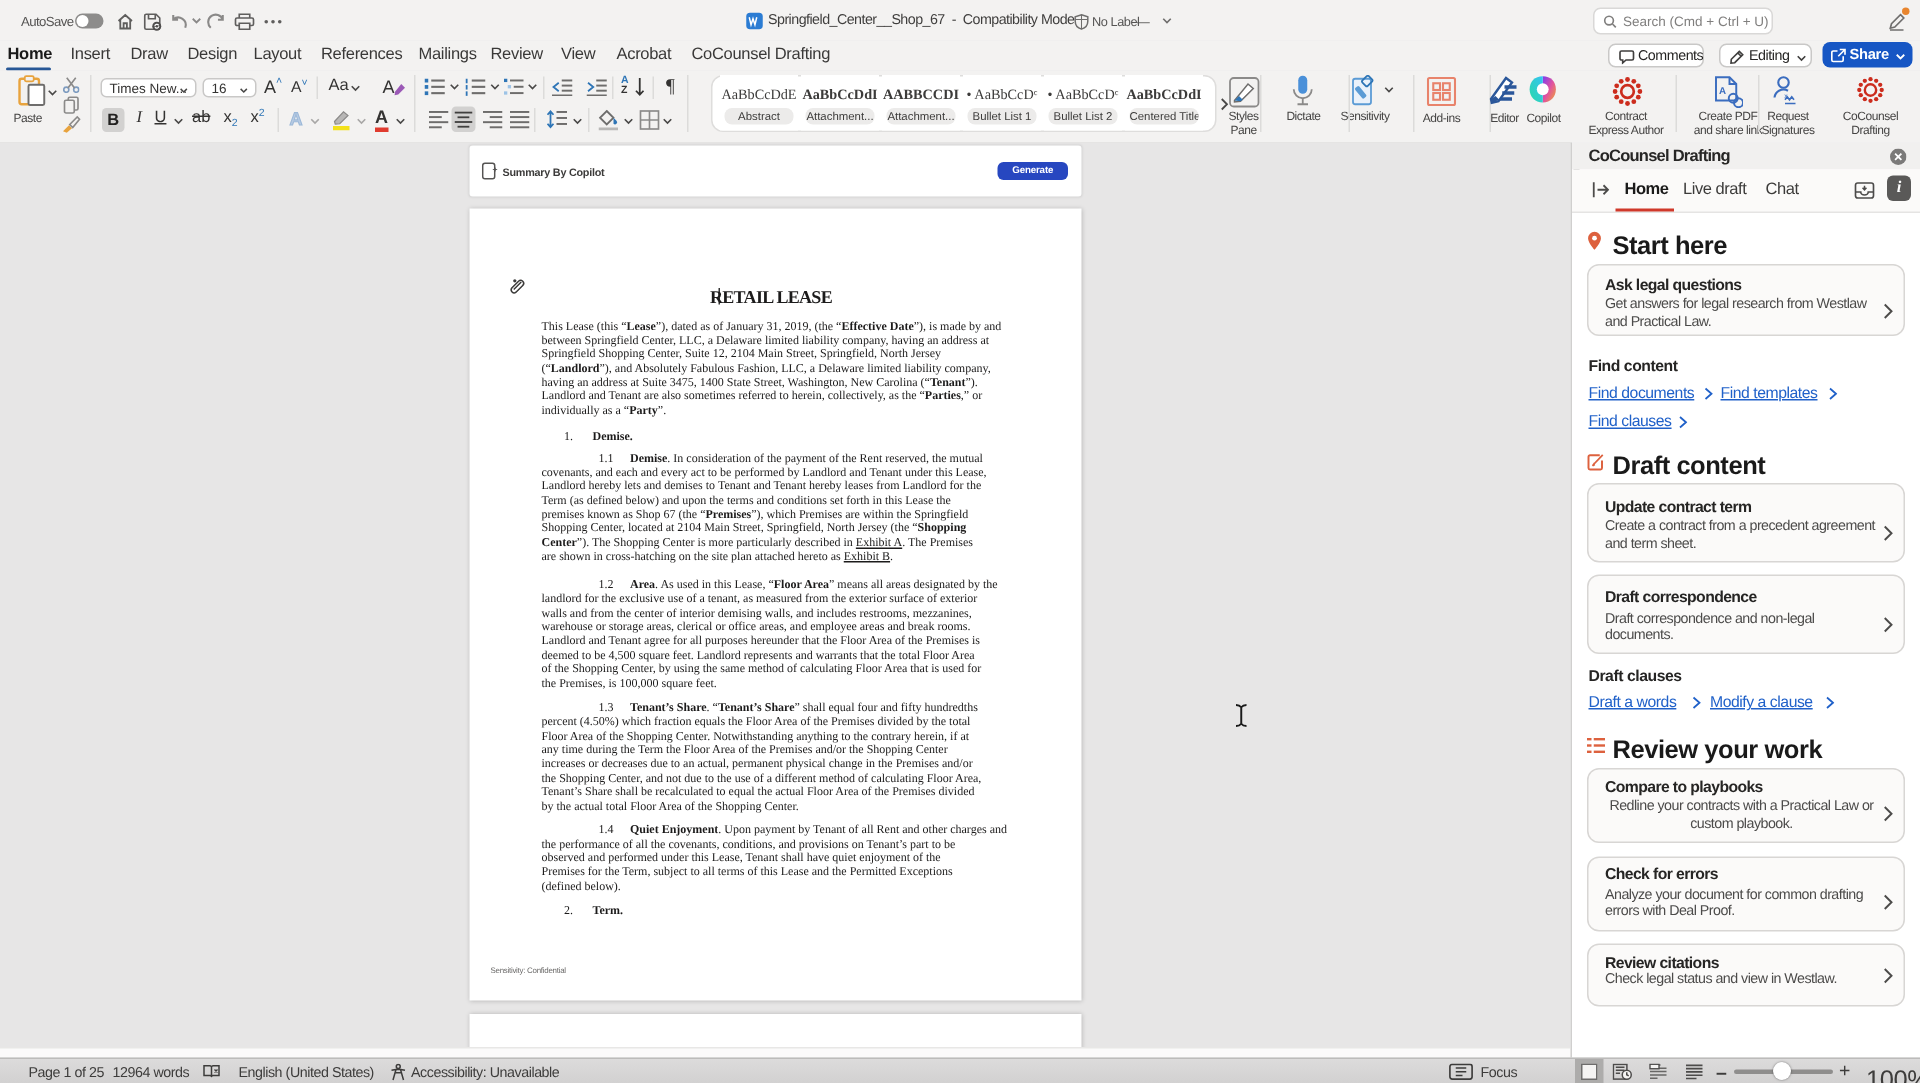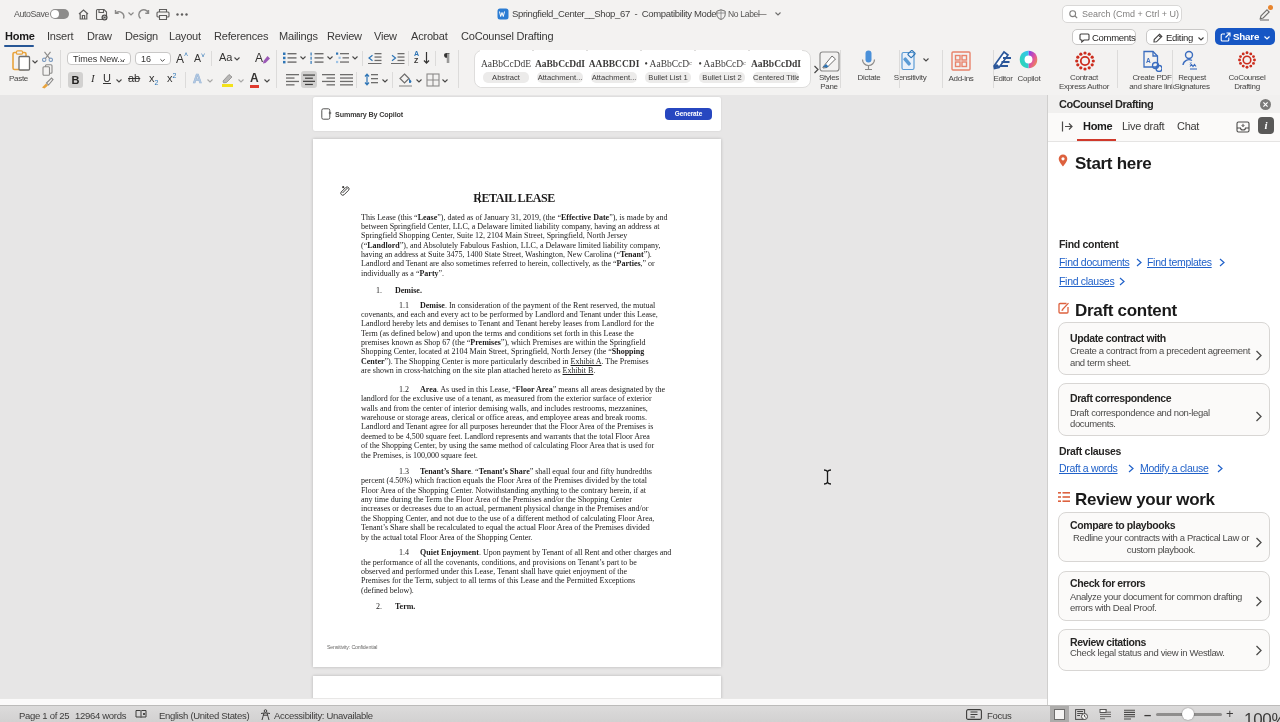--- a/index.html
+++ b/index.html
@@ -550,41 +550,48 @@
       </svg>
     <div class="abs" style="left:210px;top:3.5px;width:16px;height:17px;background:#5a5958;border-radius:4px;color:#fff;font-family:'Liberation Serif',serif;font-style:italic;font-weight:bold;font-size:11px;text-align:center;line-height:17px;">i</div>
     <div id="redline"></div>
   </div>
 
   <svg class="abs" style="left:10px;top:59px" width="10" height="13" viewBox="0 0 10 13">
       <path d="M5 0.5 a4.3 4.3 0 0 1 4.3 4.3 c0 3-4.3 7.7-4.3 7.7 S0.7 7.8 0.7 4.8 A4.3 4.3 0 0 1 5 0.5 Z" fill="#dd613e"></path>
       <circle cx="5" cy="4.8" r="1.6" fill="#fff"></circle>
     </svg>
   <span class="phead2" style="top:59px;">Start here</span>
+  <div class="pcard" style="top:81px;height:48px;">
+    <span class="ct" style="top:6.7px;">Ask legal questions</span>
+    <span class="cb" style="top:20px;">Get answers for legal research from Westlaw and Practical Law.</span>
+    <svg class="chev" style="left:196px;top:25px" width="7" height="11" viewBox="0 0 7 11" fill="none" stroke="#4c4b4a" stroke-width="1.3">
+        <path d="M1.5 1 L6 5.5 L1.5 10"></path>
+      </svg>
+  </div>
   <span class="phead3" style="top:143px;">Find content</span>
   <span class="plink" style="left:11px;top:161px;">Find documents</span>
   <svg class="lchev" style="left:88px;top:163px" width="6" height="9" viewBox="0 0 6 9" fill="none" stroke="#2061c9" stroke-width="1.2">
       <path d="M1 1 L5 4.5 L1 8"></path>
     </svg>
   <span class="plink" style="left:99px;top:161px;">Find templates</span>
   <svg class="lchev" style="left:171px;top:163px" width="6" height="9" viewBox="0 0 6 9" fill="none" stroke="#2061c9" stroke-width="1.2">
       <path d="M1 1 L5 4.5 L1 8"></path>
     </svg>
   <span class="plink" style="left:11px;top:179.5px;">Find clauses</span>
   <svg class="lchev" style="left:71px;top:181.5px" width="6" height="9" viewBox="0 0 6 9" fill="none" stroke="#2061c9" stroke-width="1.2">
       <path d="M1 1 L5 4.5 L1 8"></path>
     </svg>
 
   <svg class="abs" style="left:10px;top:207px" width="12" height="12" viewBox="0 0 12 12" fill="none" stroke="#dd613e" stroke-width="1.3">
       <path d="M8.5 1.5 H2 a1 1 0 0 0 -1 1 V10 a1 1 0 0 0 1 1 H9 a1 1 0 0 0 1-1 V5"></path>
       <path d="M4.5 7.5 L10.5 1.2 M4.5 7.5 l-.8 1 1-.6 Z" stroke-width="1.2"></path>
     </svg>
   <span class="phead2" style="top:206px;">Draft content</span>
   <div class="pcard" style="top:227px;height:53px;">
-    <span class="ct" style="top:8.9px;">Update contract with</span>
+    <span class="ct" style="top:8.9px;">Update contract term</span>
     <span class="cb" style="top:22.1px;">Create a contract from a precedent agreement and term sheet.</span>
     <svg class="chev" style="left:196px;top:27px" width="7" height="11" viewBox="0 0 7 11" fill="none" stroke="#4c4b4a" stroke-width="1.3">
         <path d="M1.5 1 L6 5.5 L1.5 10"></path>
       </svg>
   </div>
   <div class="pcard" style="top:288px;height:53px;">
     <span class="ct" style="top:8.2px;">Draft correspondence</span>
     <span class="cb" style="top:22.5px;">Draft correspondence and non-legal documents.</span>
     <svg class="chev" style="left:196px;top:27px" width="7" height="11" viewBox="0 0 7 11" fill="none" stroke="#4c4b4a" stroke-width="1.3">
         <path d="M1.5 1 L6 5.5 L1.5 10"></path>

